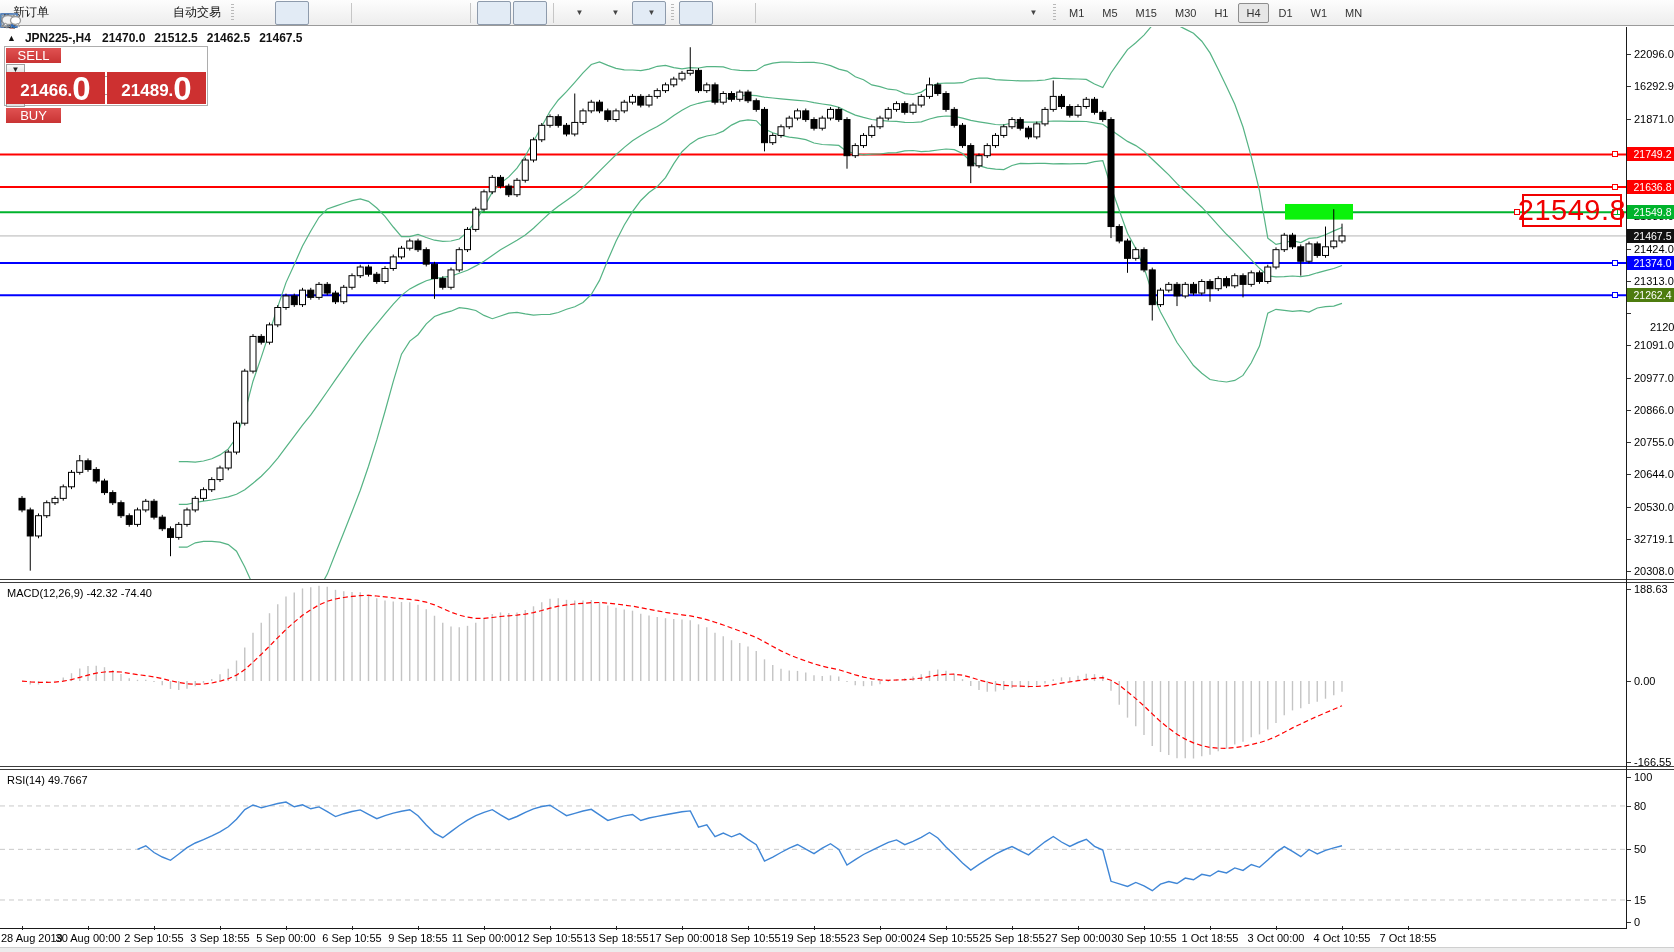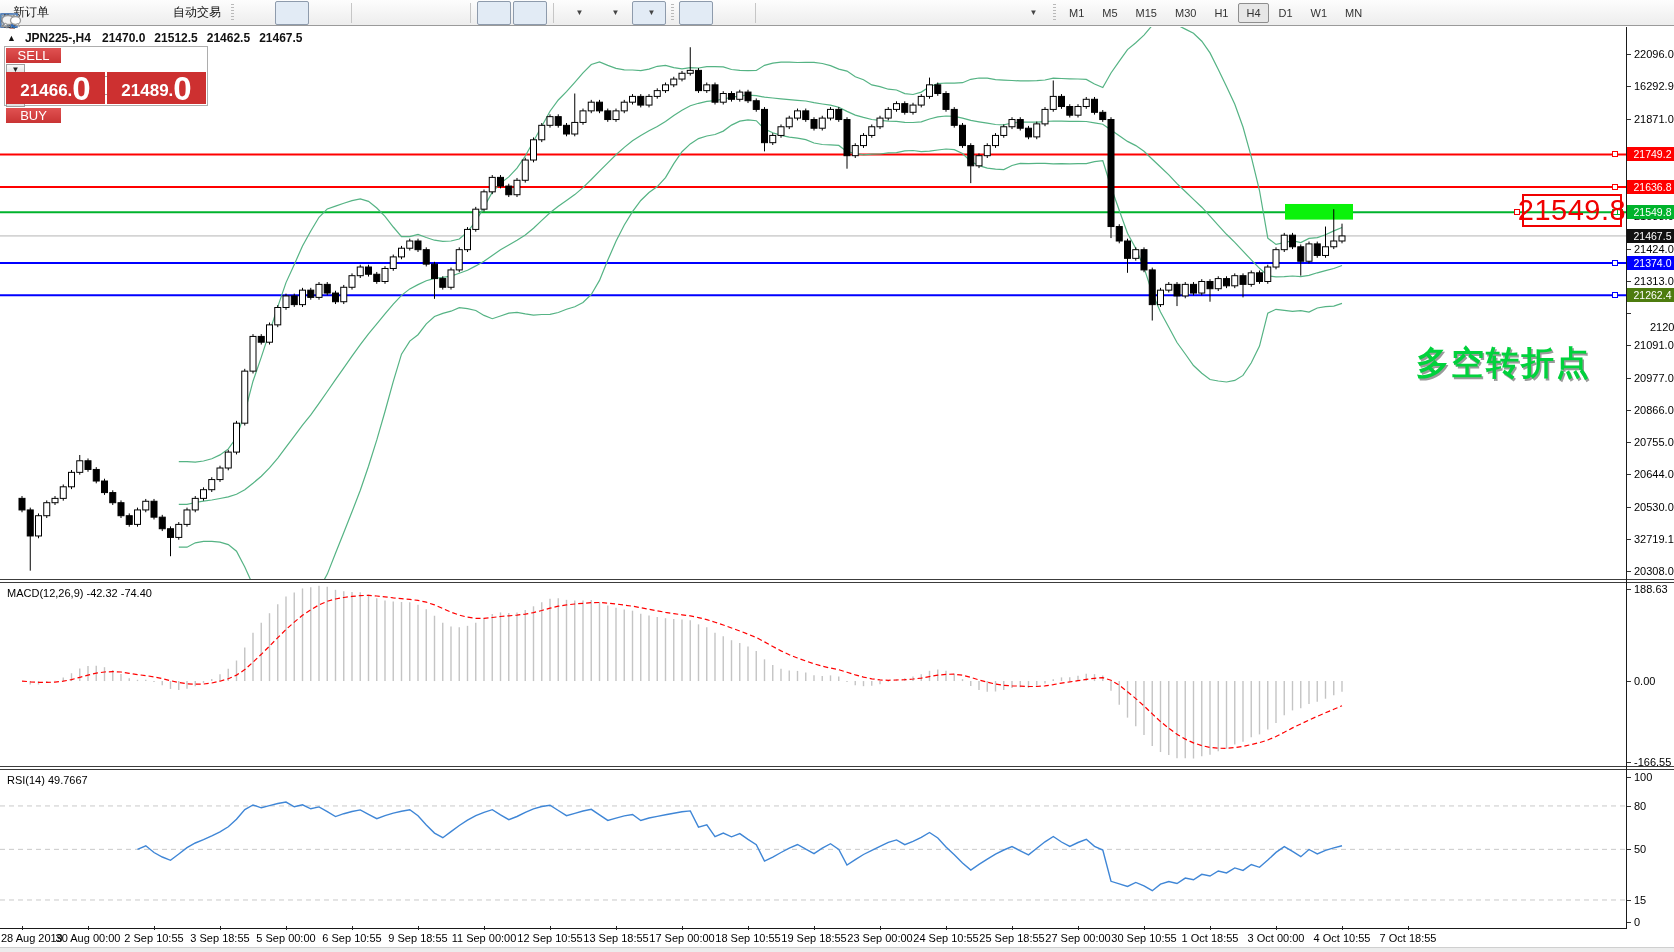--- a/index.html
+++ b/index.html
@@ -1013,15 +1013,14 @@
           <span class="px-main">.</span>
           <span class="px-big">0</span>
       </div>
     </div>
   </div>
 
   <div class="panel-label" style="left:7px;top:587px">MACD(12,26,9) -42.32 -74.40</div>
   <div class="panel-label" style="left:7px;top:774px">RSI(14) 49.7667</div>
 
   <div id="big-price-label">21549.8</div>
-  <div id="annotation" style="color: rgb(0, 210, 60);">多空转折点</div>
 
 </div>
 
 </body></html>

